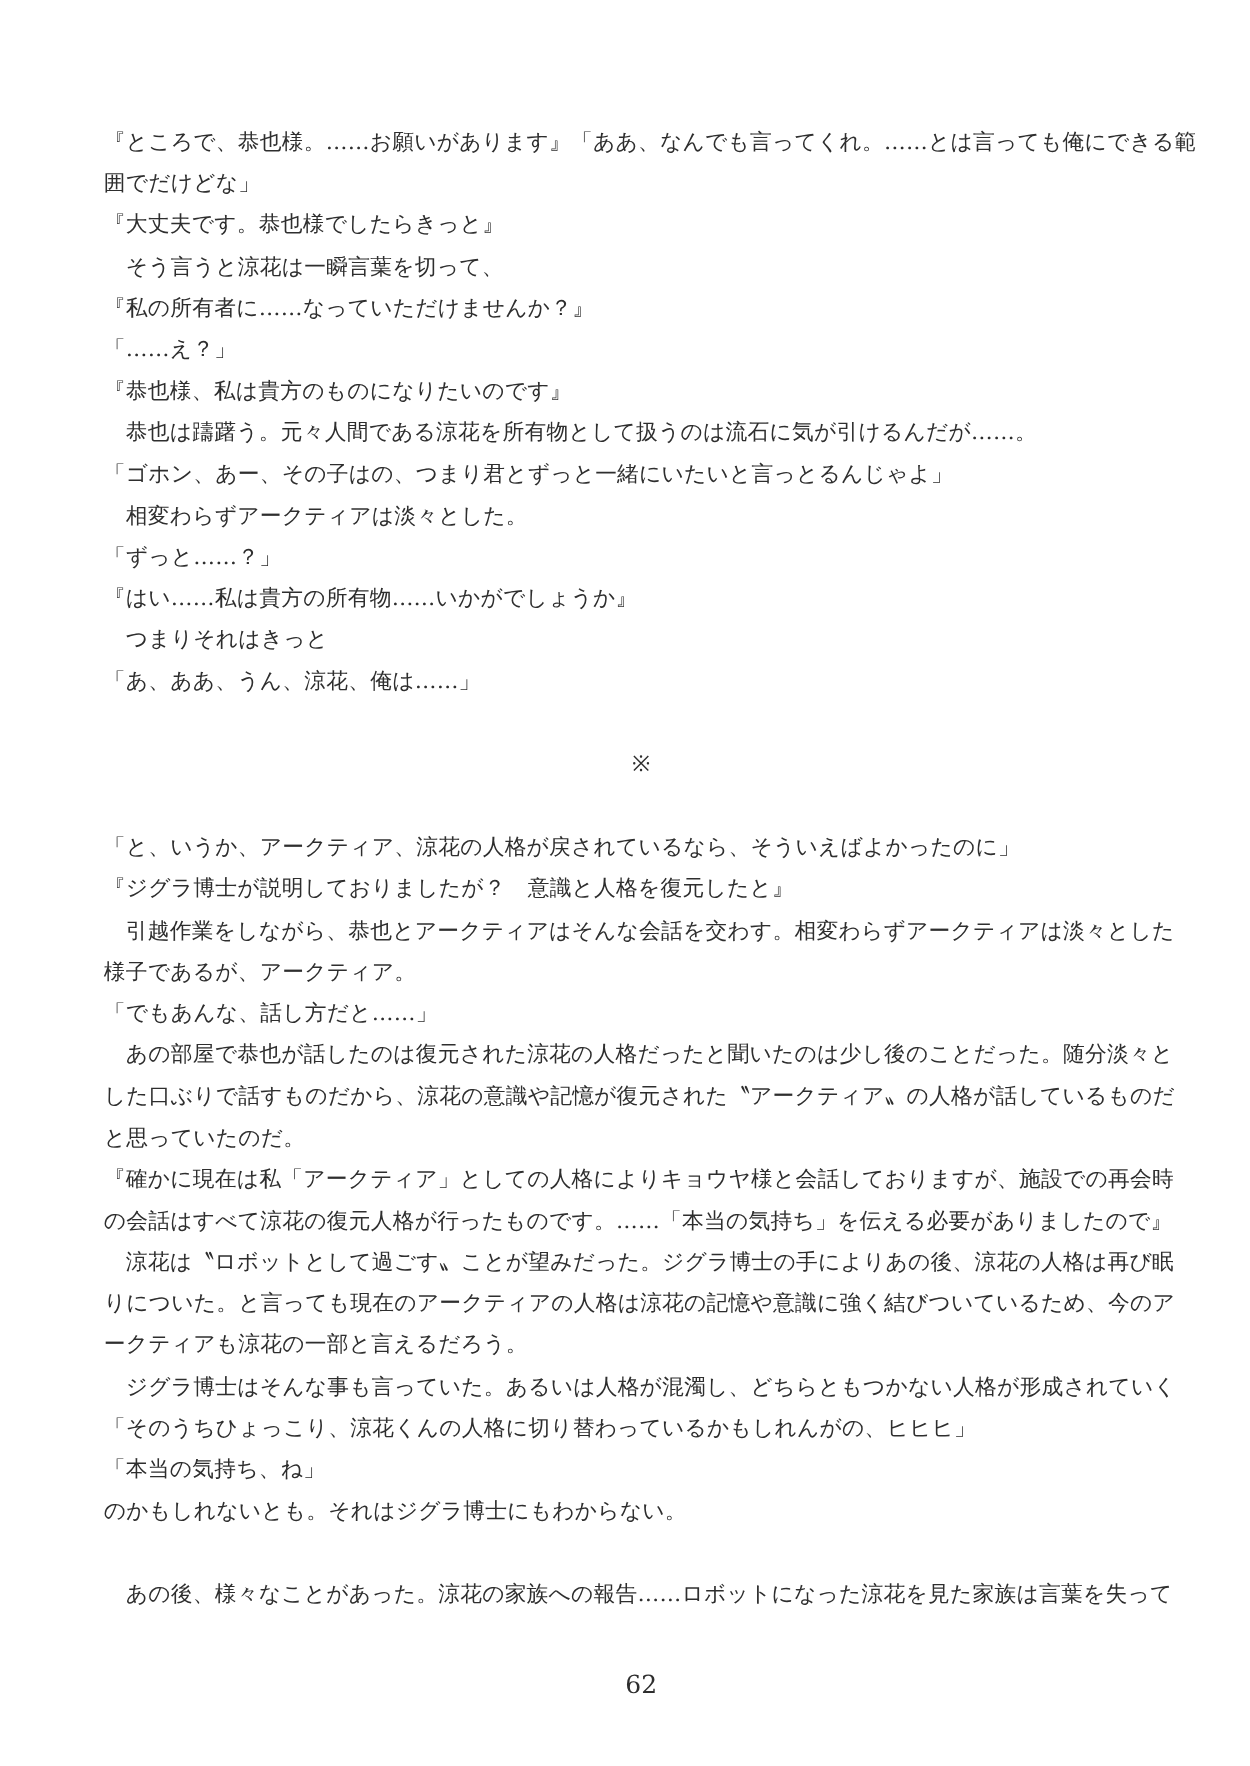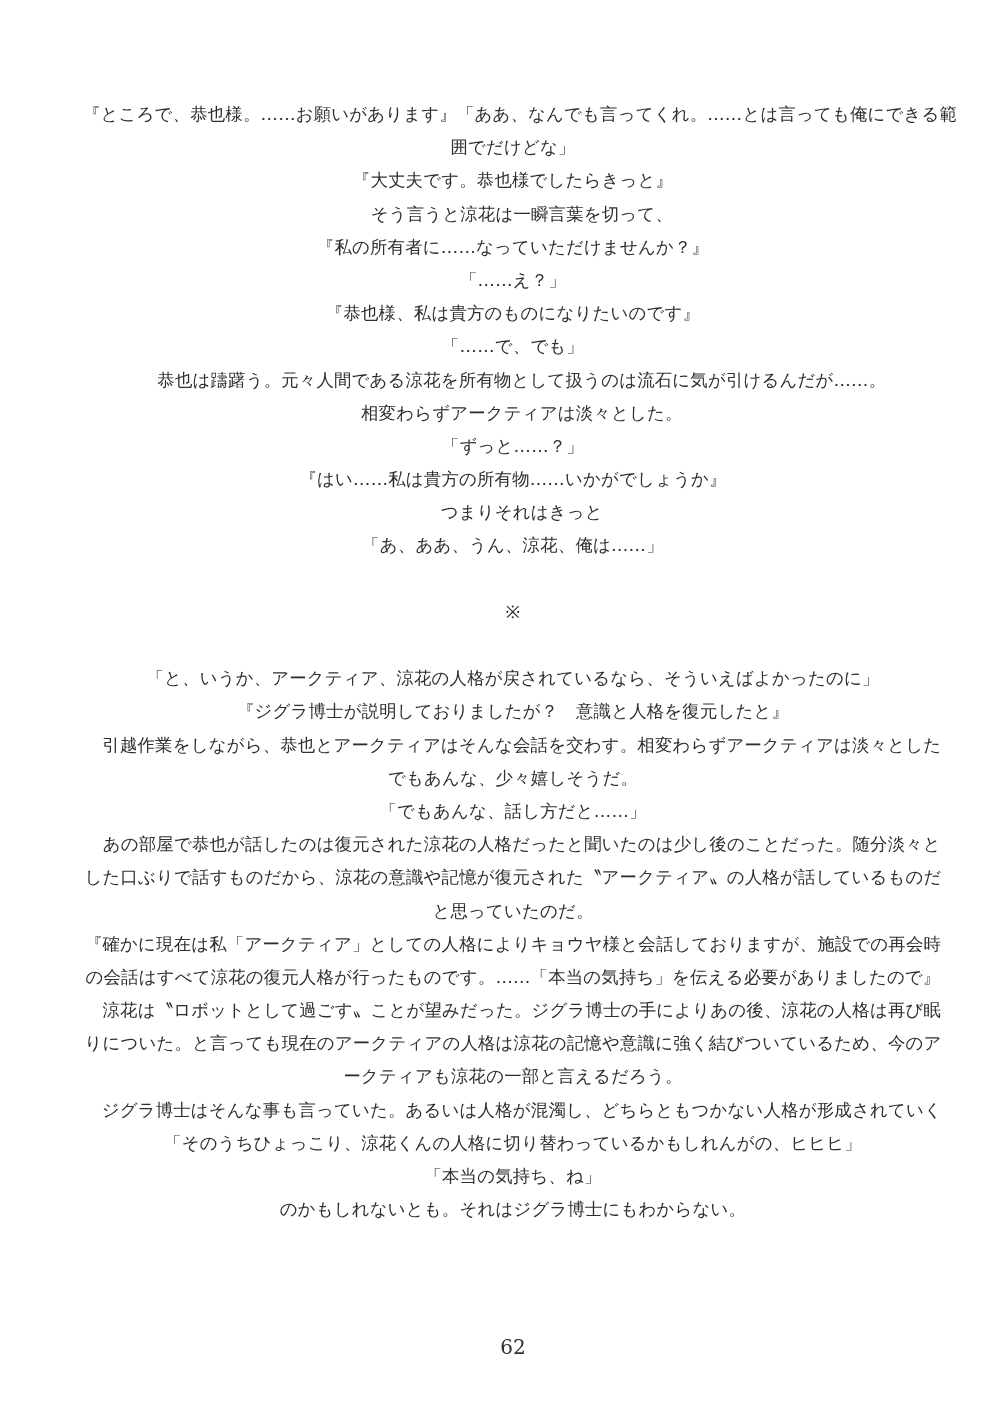--- a/index.html
+++ b/index.html
@@ -21,21 +21,21 @@
     left: 83px;
     top: 98px;
     width: 860px;
   }
   .line {
     height: 33.2px;
     line-height: 33.2px;
     font-size: 17.4px;
     letter-spacing: 0.2px;
     white-space: pre;
-    text-align: center;
+    text-align: left;
   }
   .line.center {
     text-align: center;
     white-space: normal;
   }
   .page-number {
     position: absolute;
     top: 1334px;
     left: 13px;
     width: 100%;
@@ -51,43 +51,44 @@
 
 <div class="page">
   <div class="content">
     <div class="line">『ところで、恭也様。……お願いがあります』「ああ、なんでも言ってくれ。……とは言っても俺にできる範</div>
     <div class="line">囲でだけどな」</div>
     <div class="line">『大丈夫です。恭也様でしたらきっと』</div>
     <div class="line">　そう言うと涼花は一瞬言葉を切って、</div>
     <div class="line">『私の所有者に……なっていただけませんか？』</div>
     <div class="line">「……え？」</div>
     <div class="line">『恭也様、私は貴方のものになりたいのです』</div>
-    <div class="line">「……で、でも」</div>
     <div class="line">　恭也は躊躇う。元々人間である涼花を所有物として扱うのは流石に気が引けるんだが……。</div>
+    <div class="line">「ゴホン、あー、その子はの、つまり君とずっと一緒にいたいと言っとるんじゃよ」</div>
     <div class="line">　相変わらずアークティアは淡々とした。</div>
     <div class="line">「ずっと……？」</div>
     <div class="line">『はい……私は貴方の所有物……いかがでしょうか』</div>
     <div class="line">　つまりそれはきっと</div>
     <div class="line">「あ、ああ、うん、涼花、俺は……」</div>
     <div class="line"></div>
     <div class="line center">※</div>
     <div class="line"></div>
     <div class="line">「と、いうか、アークティア、涼花の人格が戻されているなら、そういえばよかったのに」</div>
     <div class="line">『ジグラ博士が説明しておりましたが？　意識と人格を復元したと』</div>
     <div class="line">　引越作業をしながら、恭也とアークティアはそんな会話を交わす。相変わらずアークティアは淡々とした</div>
-    <div class="line">でもあんな、少々嬉しそうだ。</div>
+    <div class="line">様子であるが、アークティア。</div>
     <div class="line">「でもあんな、話し方だと……」</div>
     <div class="line">　あの部屋で恭也が話したのは復元された涼花の人格だったと聞いたのは少し後のことだった。随分淡々と</div>
     <div class="line">した口ぶりで話すものだから、涼花の意識や記憶が復元された〝アークティア〟の人格が話しているものだ</div>
     <div class="line">と思っていたのだ。</div>
     <div class="line">『確かに現在は私「アークティア」としての人格によりキョウヤ様と会話しておりますが、施設での再会時</div>
     <div class="line">の会話はすべて涼花の復元人格が行ったものです。……「本当の気持ち」を伝える必要がありましたので』</div>
     <div class="line">　涼花は〝ロボットとして過ごす〟ことが望みだった。ジグラ博士の手によりあの後、涼花の人格は再び眠</div>
     <div class="line">りについた。と言っても現在のアークティアの人格は涼花の記憶や意識に強く結びついているため、今のア</div>
     <div class="line">ークティアも涼花の一部と言えるだろう。</div>
     <div class="line">　ジグラ博士はそんな事も言っていた。あるいは人格が混濁し、どちらともつかない人格が形成されていく</div>
     <div class="line">「そのうちひょっこり、涼花くんの人格に切り替わっているかもしれんがの、ヒヒヒ」</div>
     <div class="line">「本当の気持ち、ね」</div>
     <div class="line">のかもしれないとも。それはジグラ博士にもわからない。</div>
     <div class="line"></div>
+    <div class="line">　あの後、様々なことがあった。涼花の家族への報告……ロボットになった涼花を見た家族は言葉を失って</div>
   </div>
   <div class="page-number">62</div>
 </div>
 
 </body></html>

